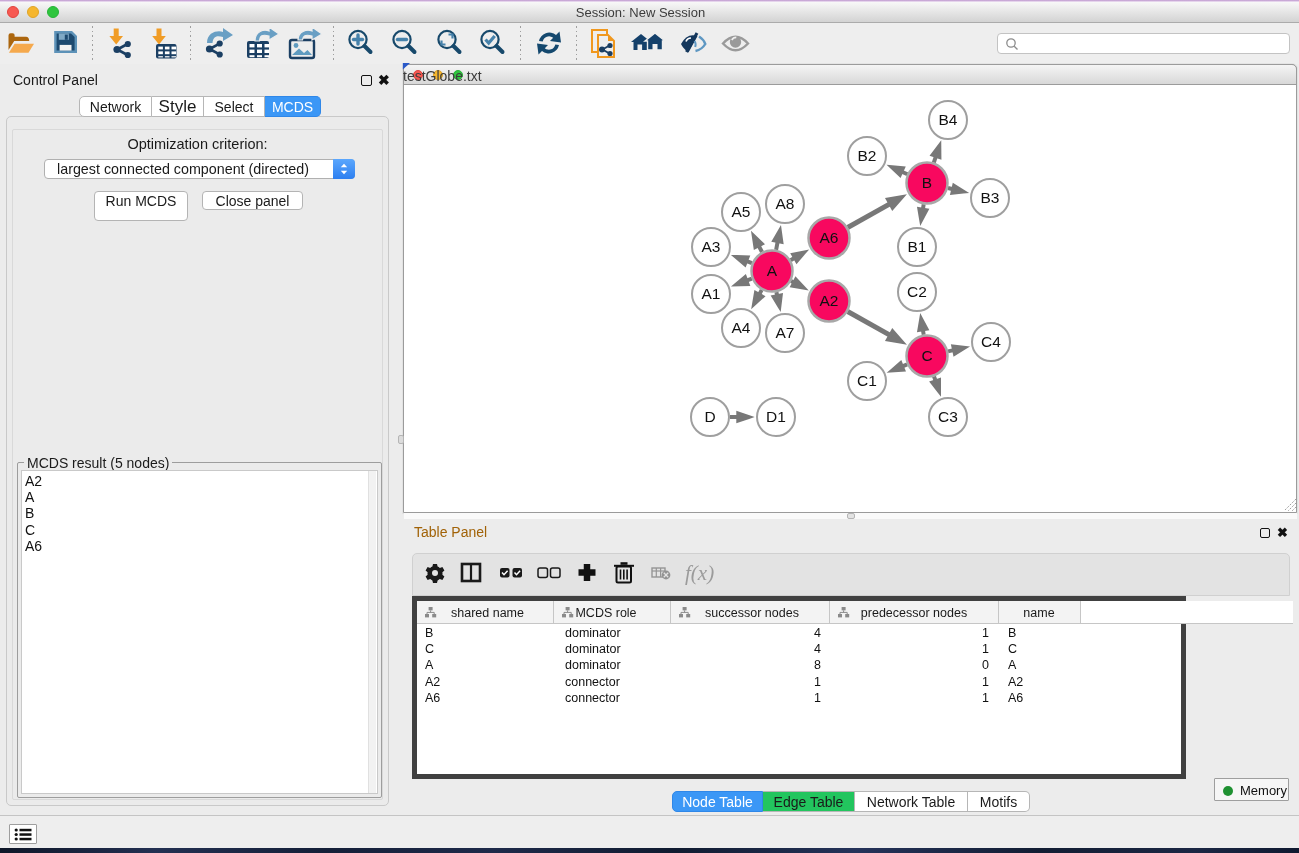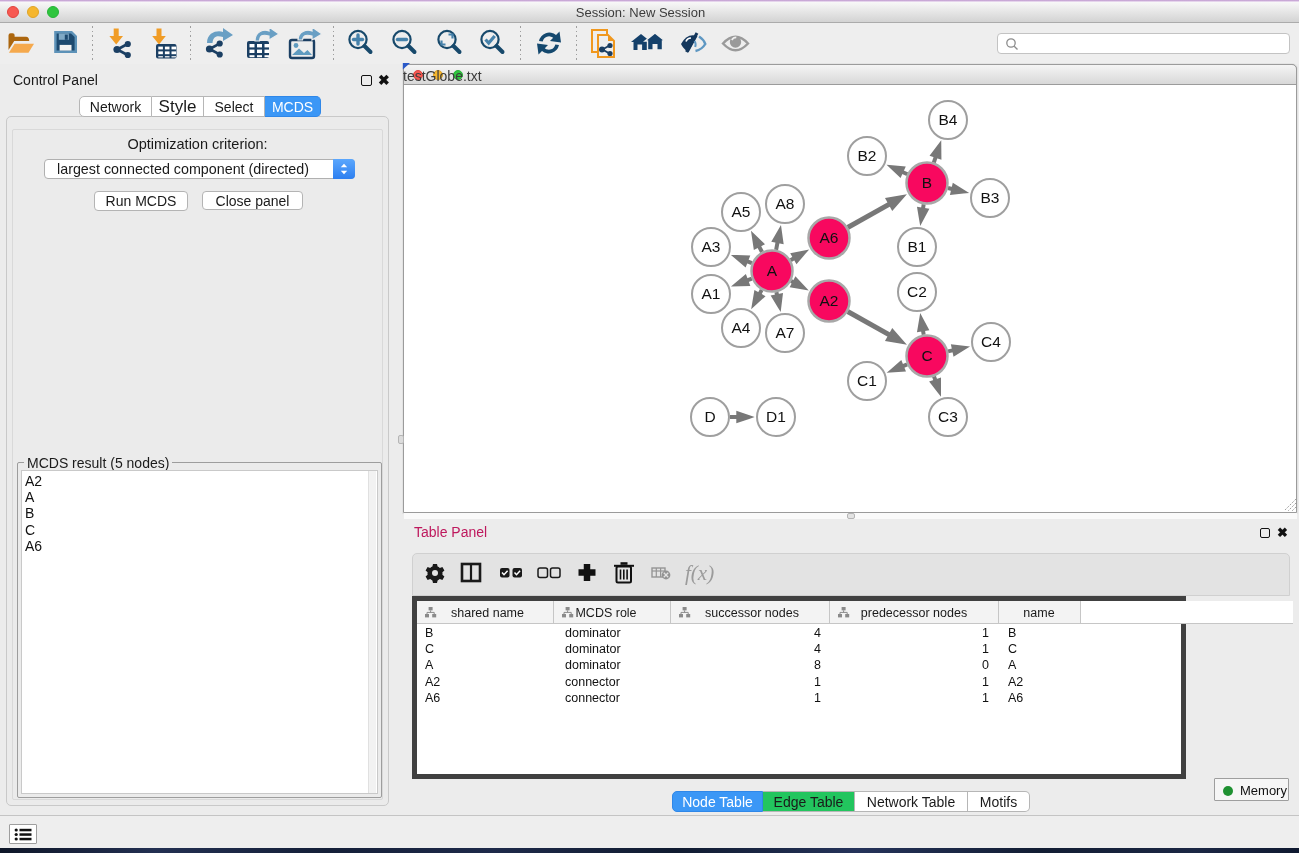--- a/index.html
+++ b/index.html
@@ -199,21 +199,21 @@
 <div class="abs" style="left:0;top:136px;width:395px;text-align:center;font-size:14.5px;color:#1a1a1a;">Optimization criterion:</div>
 <div class="abs" style="left:44px;top:159px;width:311px;height:20px;background:#fff;border:1px solid #b0b0b0;border-radius:4px;">
   <span style="position:absolute;left:12px;top:1px;font-size:14.3px;color:#1a1a1a;">largest connected component (directed)</span>
   <span style="position:absolute;right:-1px;top:-1px;width:22px;height:20px;background:linear-gradient(#5ba7fd,#2d7ff0);border-radius:0 4px 4px 0;">
     <svg width="22" height="20" viewBox="0 0 22 20">
       <path d="M7.8 8.2 L11 4.8 L14.2 8.2 Z" fill="#fff"></path>
       <path d="M7.8 11.8 L11 15.2 L14.2 11.8 Z" fill="#fff"></path>
     </svg>
   </span>
 </div>
-<div class="btn" style="left:94px;top:191px;width:94px;height:20px;line-height:18px;">Run MCDS</div>
+<div class="btn" style="left:94px;top:191px;width:94px;height:30px;line-height:18px;">Run MCDS</div>
 <div class="btn" style="left:202px;top:191px;width:101px;height:19px;line-height:18px;">Close panel</div>
 
 <div class="abs" style="left:17px;top:462px;width:365px;height:336px;border:1px solid #9d9d9d;border-radius:2px;"></div>
 <div class="abs" style="left:24px;top:455px;background:#ebebeb;padding:0 3px;font-size:14px;color:#1a1a1a;">MCDS result (5 nodes)</div>
 <div class="abs" style="left:21px;top:470px;width:357px;height:324px;background:#fff;border:1px solid #c9c9c9;">
   <div style="position:absolute;right:1px;top:0;width:8px;height:100%;background:#f2f2f2;border-left:1px solid #e0e0e0;"></div>
   <div style="padding:2px 0 0 3px;font-size:14px;line-height:16.2px;color:#111;">A2<br>A<br>B<br>C<br>A6</div>
 </div>
 
 <div class="abs" style="left:403px;top:64px;width:894px;height:449px;background:#fff;border:1px solid #9b9b9b;border-radius:5px 5px 0 0;box-shadow:0 0 0 1px rgba(0,0,0,0.04);"></div>
@@ -326,21 +326,21 @@
     <line x1="13" y1="1" x2="1" y2="13"></line>
     <line x1="13" y1="5" x2="5" y2="13"></line>
     <line x1="13" y1="9" x2="9" y2="13"></line>
   </g>
 </svg>
 
 <div class="abs" style="left:398px;top:435px;width:6px;height:9px;background:#dcdcdc;border:1px solid #b5b5b5;border-radius:2px;"></div>
 <div class="abs" style="left:404px;top:513px;width:893px;height:6px;background:#fafafa;"></div>
 <div class="abs" style="left:847px;top:513px;width:8px;height:6px;background:#e3e3e3;border:1px solid #b5b5b5;border-radius:2px;"></div>
 
-<div class="abs" style="left:414px;top:524px;font-size:14px;color:#be185d;">Table Panel</div>
+<div class="abs" style="left:414px;top:524px;font-size:14px;color:#a16207;">Table Panel</div>
 <div class="abs" style="left:1260px;top:528px;width:10px;height:10px;border:1.5px solid #111;border-radius:2px;"></div>
 <div class="abs" style="left:1277px;top:525px;font-size:13px;font-weight:bold;color:#111;">✖</div>
 
 <div class="abs" style="left:412px;top:553px;width:878px;height:43px;background:#e3e3e3;border:1px solid #d0d0d0;border-radius:5px 5px 0 0;"></div>
 <svg class="abs" style="left:412px;top:553px;" width="878" height="43" viewBox="0 0 878 43">
 
   <g fill="#1a1a1a">
     <path d="M23 11 m-2 0 h4 l0.6 2.6 a6.4 6.4 0 0 1 2.2 1.3 l2.6 -0.9 l2 3.4 l-2 1.8 a6.6 6.6 0 0 1 0 2.6 l2 1.8 l-2 3.4 l-2.6 -0.9 a6.4 6.4 0 0 1 -2.2 1.3 l-0.6 2.6 h-4 l-0.6 -2.6 a6.4 6.4 0 0 1 -2.2 -1.3 l-2.6 0.9 l-2 -3.4 l2 -1.8 a6.6 6.6 0 0 1 0 -2.6 l-2 -1.8 l2 -3.4 l2.6 0.9 a6.4 6.4 0 0 1 2.2 -1.3 z"></path>
     <circle cx="23" cy="20" r="3" fill="#e3e3e3"></circle>
   </g>

